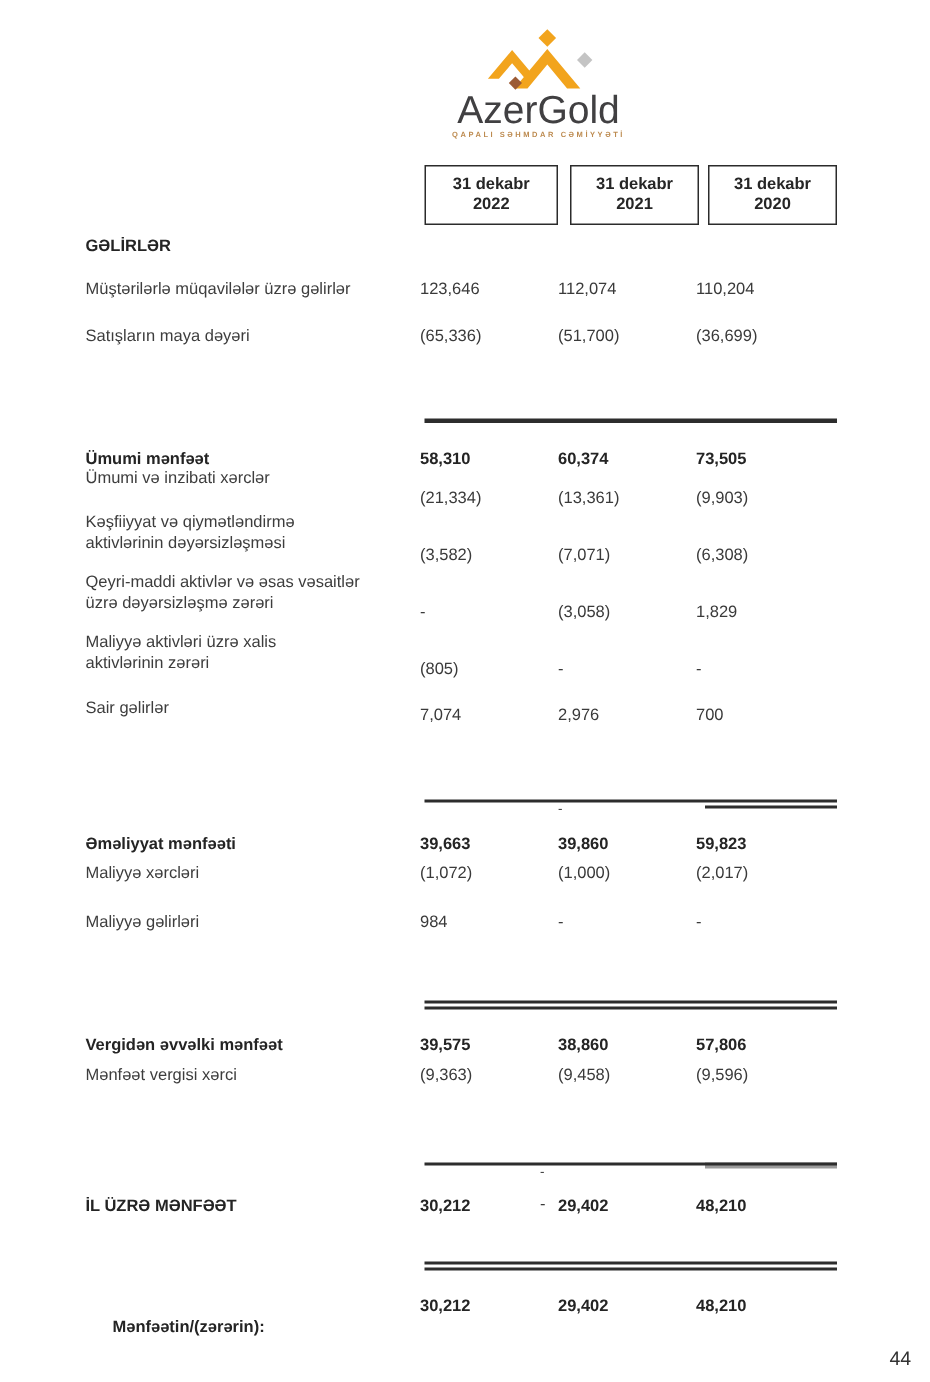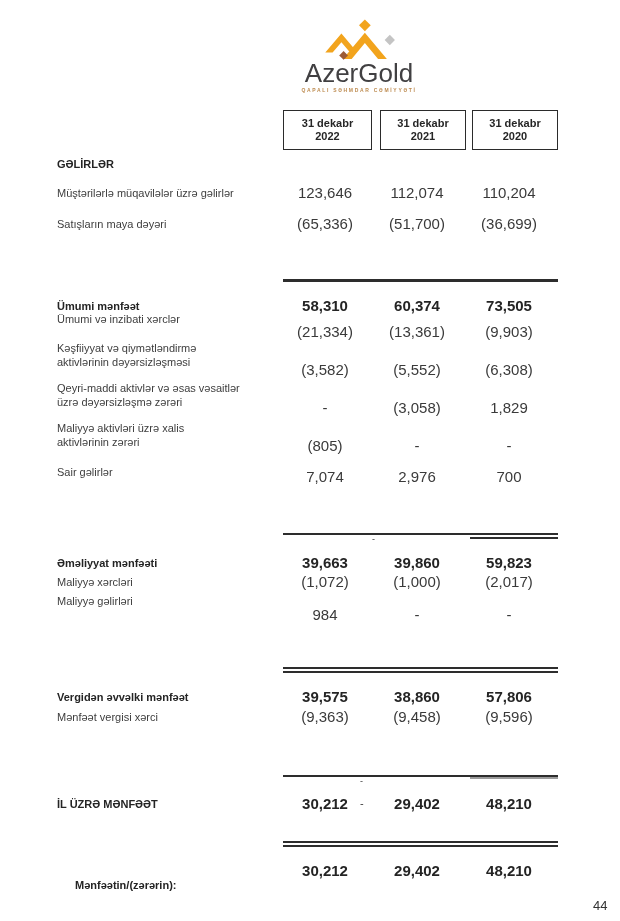--- a/index.html
+++ b/index.html
@@ -16,21 +16,21 @@
   .hd-box{
     position:absolute;top:110px;height:40px;border:1.6px solid #2b2b2b;box-sizing:border-box;
     display:flex;flex-direction:column;align-items:center;justify-content:center;
     font-weight:bold;font-size:11px;line-height:13.5px;color:#262626;
   }
   .hd1{left:283px;width:89px;}
   .hd2{left:380px;width:86px;}
   .hd3{left:472px;width:86px;}
   
   .lbl{position:absolute;left:57px;width:226px;font-size:11px;line-height:14px;color:#3d3d3d;}
-  .val{position:absolute;width:90px;text-align:center;font-size:15px;line-height:14px;color:#3a3a3a;}
+  .val{position:absolute;width:90px;text-align:left;font-size:11px;line-height:14px;color:#3a3a3a;}
   .v1{left:280px;}
   .v2{left:372px;}
   .v3{left:464px;}
   .b{font-weight:bold;color:#242424;margin-top:36px;}
   .sect{position:absolute;left:57px;font-size:11px;font-weight:bold;color:#242424;}
   
   .rule{position:absolute;left:283px;width:275px;background:#2d2d2d;}
   .rule-c3{position:absolute;left:470px;width:88px;background:#2d2d2d;}
   .rule-c3-gray{position:absolute;left:470px;width:88px;background:#9b9b9b;}
   .stray{position:absolute;font-size:9px;color:#3a3a3a;line-height:9px;}
@@ -89,21 +89,21 @@
   <div class="lbl" style="top:312px">Ümumi və inzibati xərclər</div>
   <div class="val v1" style="top:325px">(21,334)</div>
   <div class="val v2" style="top:325px">(13,361)</div>
   <div class="val v3" style="top:325px">(9,903)</div>
 
   <div class="lbl" style="top:341px">
     <span>Kəşfiiyyat və qiymətləndirmə</span><br>
     <span>aktivlərinin dəyərsizləşməsi</span>
   </div>
   <div class="val v1" style="top:363px">(3,582)</div>
-  <div class="val v2" style="top:363px">(5,552)</div>
+  <div class="val v2" style="top:363px">(7,071)</div>
   <div class="val v3" style="top:363px">(6,308)</div>
 
   <div class="lbl" style="top:381px">
     <span>Qeyri-maddi aktivlər və əsas vəsaitlər</span><br>
     <span>üzrə dəyərsizləşmə zərəri</span>
   </div>
   <div class="val v1" style="top:401px">-</div>
   <div class="val v2" style="top:401px">(3,058)</div>
   <div class="val v3" style="top:401px">1,829</div>
 
@@ -126,21 +126,21 @@
   <div class="val v3 b" style="top:520px">59,823</div>
   <div class="rule" style="top:533px;height:2px"></div>
   <div class="rule-c3" style="top:537px;height:1.5px"></div>
   <div class="stray" style="left:372px;top:535px">-</div>
 
   <div class="lbl" style="top:575px">Maliyyə xərcləri</div>
   <div class="val v1" style="top:575px">(1,072)</div>
   <div class="val v2" style="top:575px">(1,000)</div>
   <div class="val v3" style="top:575px">(2,017)</div>
 
-  <div class="lbl" style="top:594px">Maliyyə gəlirləri</div>
+  <div class="lbl" style="top:608px">Maliyyə gəlirləri</div>
   <div class="val v1" style="top:608px">984</div>
   <div class="val v2" style="top:608px">-</div>
   <div class="val v3" style="top:608px">-</div>
 
   <div class="lbl b" style="top:654px">Vergidən əvvəlki mənfəət</div>
   <div class="val v1 b" style="top:654px">39,575</div>
   <div class="val v2 b" style="top:654px">38,860</div>
   <div class="val v3 b" style="top:654px">57,806</div>
   <div class="rule" style="top:667px;height:1.6px"></div>
   <div class="rule" style="top:671px;height:1.6px"></div>

